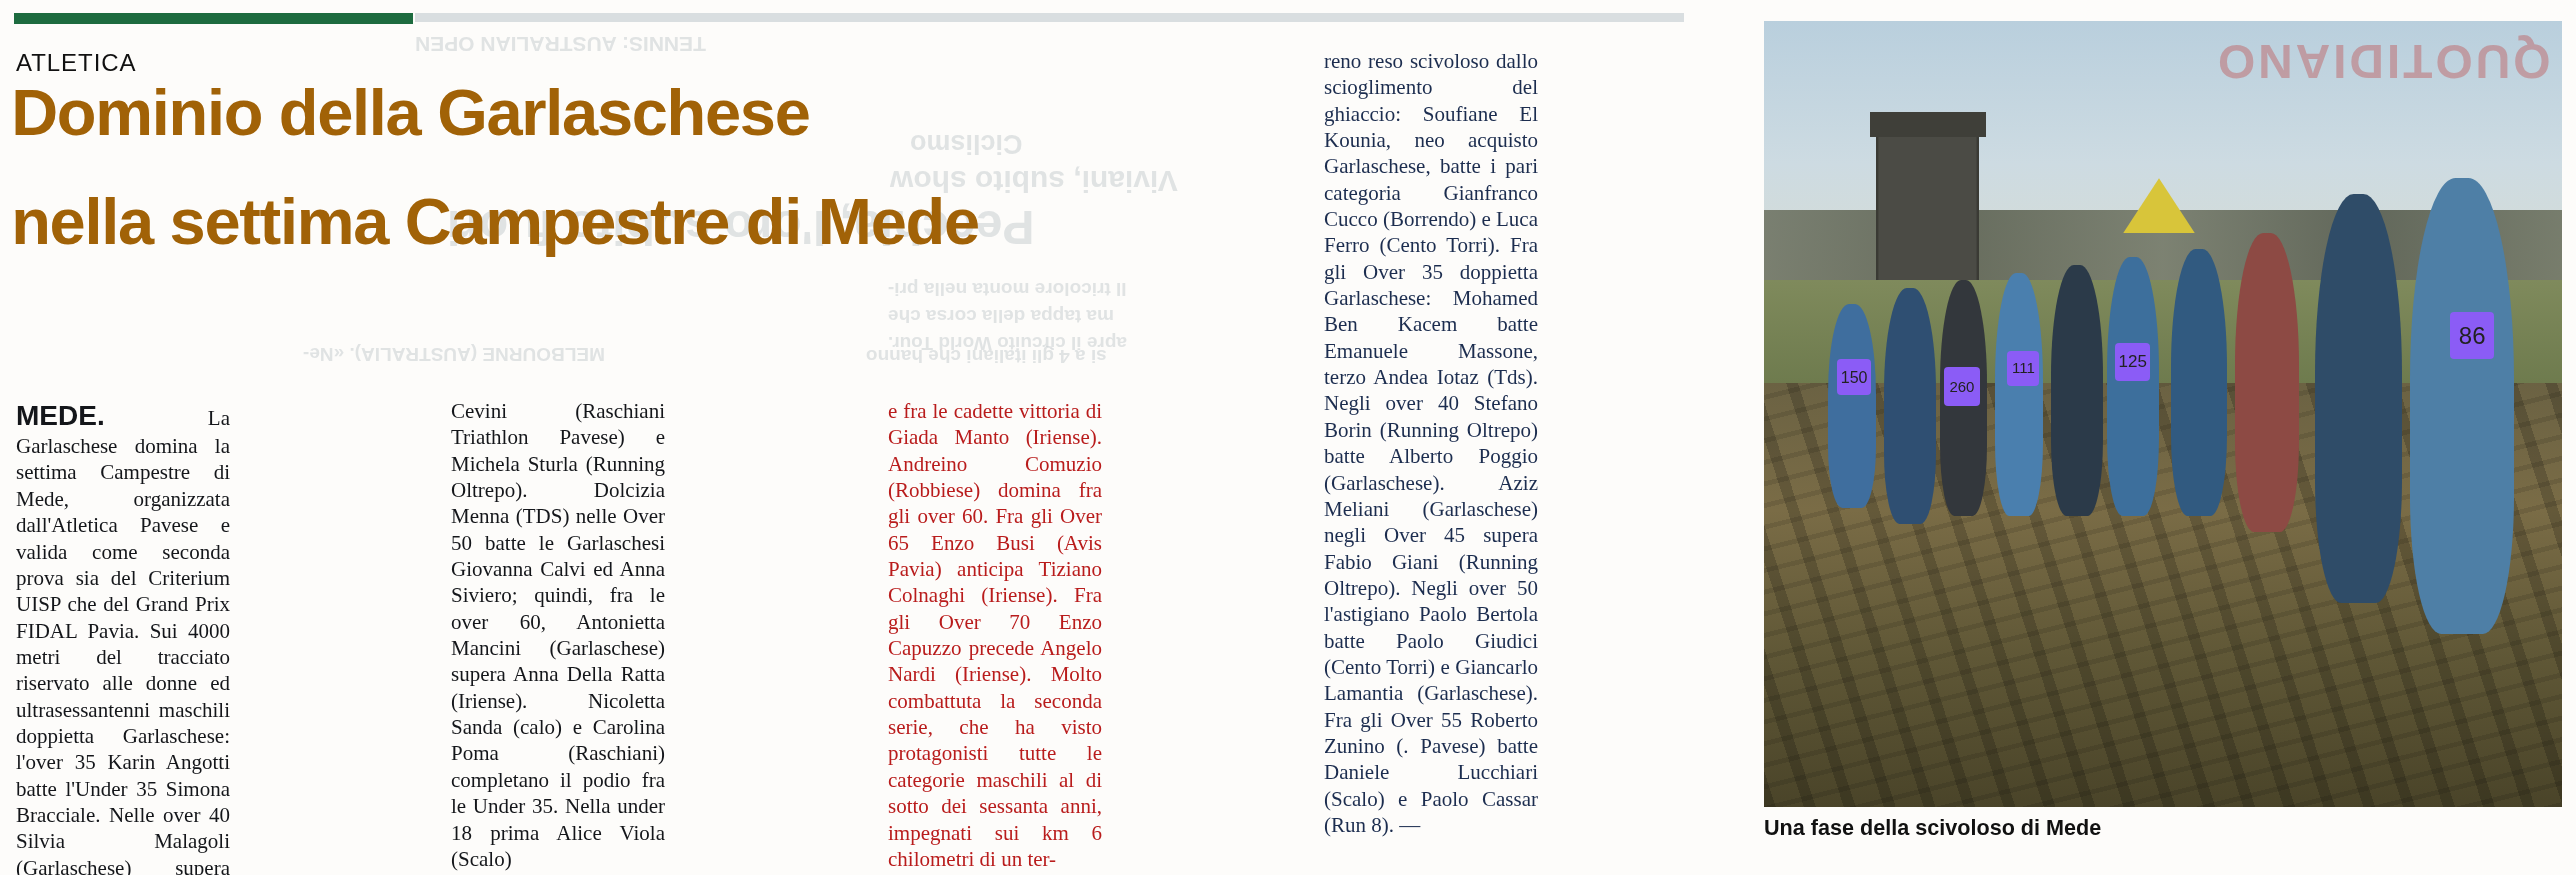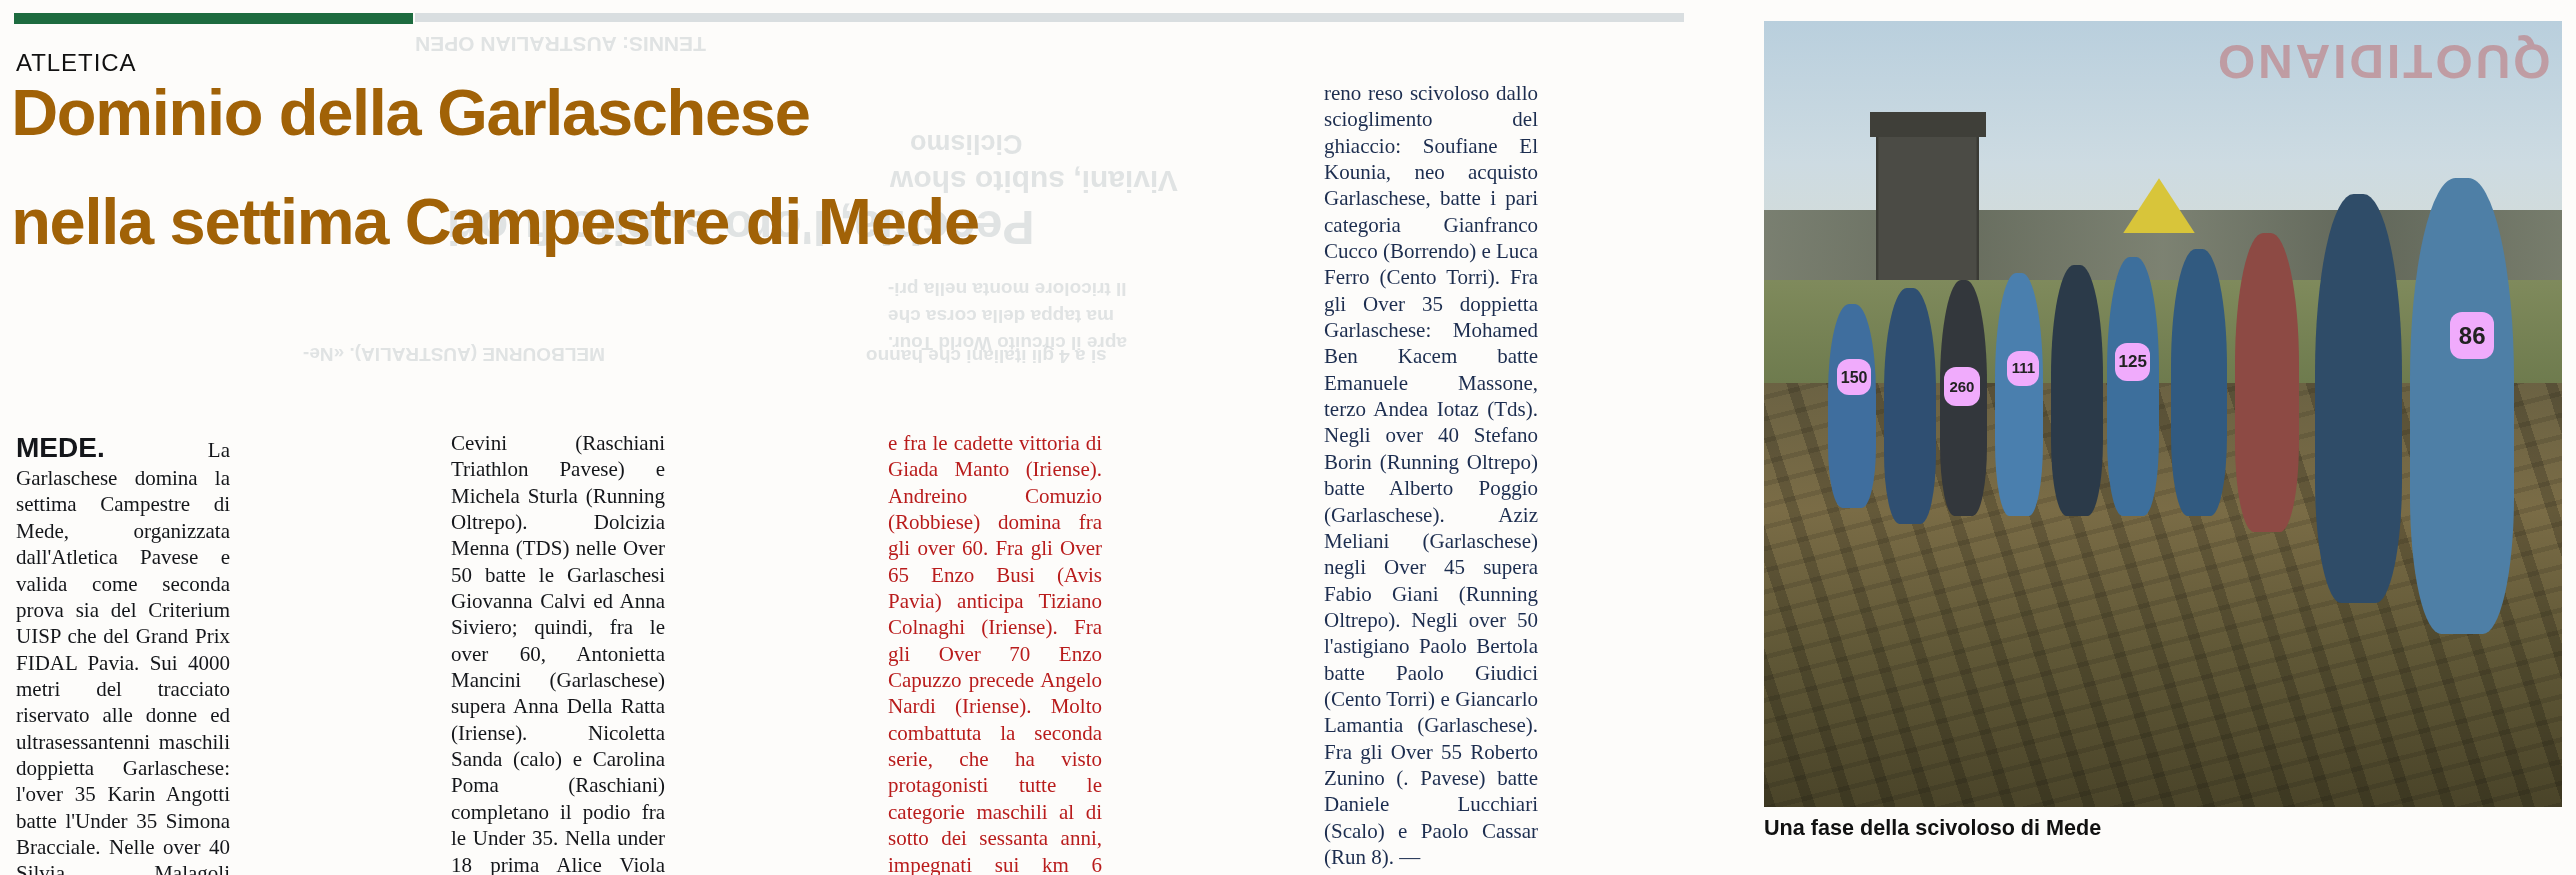--- a/index.html
+++ b/index.html
@@ -82,21 +82,20 @@
   
   .col {
     position: absolute;
     top: 398px;
     width: 214px;
     font-size: 21px;
     line-height: 1.255;
     text-align: justify;
     color: #14161a;
     hyphens: manual;
-    margin-top: 32px;
   }
   .col p { margin: 0; }
   .col .dateline {
     font-family: "Liberation Sans", sans-serif;
     font-weight: 700;
     font-size: 28px;
   }
   .c1 { left: 16px;  }
   .c2 { left: 451px; font-family: Liberation Serif, serif; }
   .c3 { left: 888px; }
@@ -160,26 +159,26 @@
     position: absolute; left: 45%; top: 20%; width: 9%; height: 7%;
     background: #d8c53a;
     clip-path: polygon(50% 0, 100% 100%, 0 100%);
   }
   .runner {
     position: absolute;
     border-radius: 44% 44% 30% 30%;
   }
   .bib {
     position: absolute;
-    background: #f0abfc;
+    background: #8b5cf6;
     color: #222;
     font-family: "Liberation Sans", sans-serif;
-    font-weight: 700;
+    font-weight: 400;
     text-align: center;
-    border-radius: 12px;
+    border-radius: 4px;
   }
   .caption {
     position: absolute;
     left: 0;
     top: 794px;
     font-family: "Liberation Sans", sans-serif;
     font-weight: 700;
     font-size: 21.6px;
     color: #111;
   }

